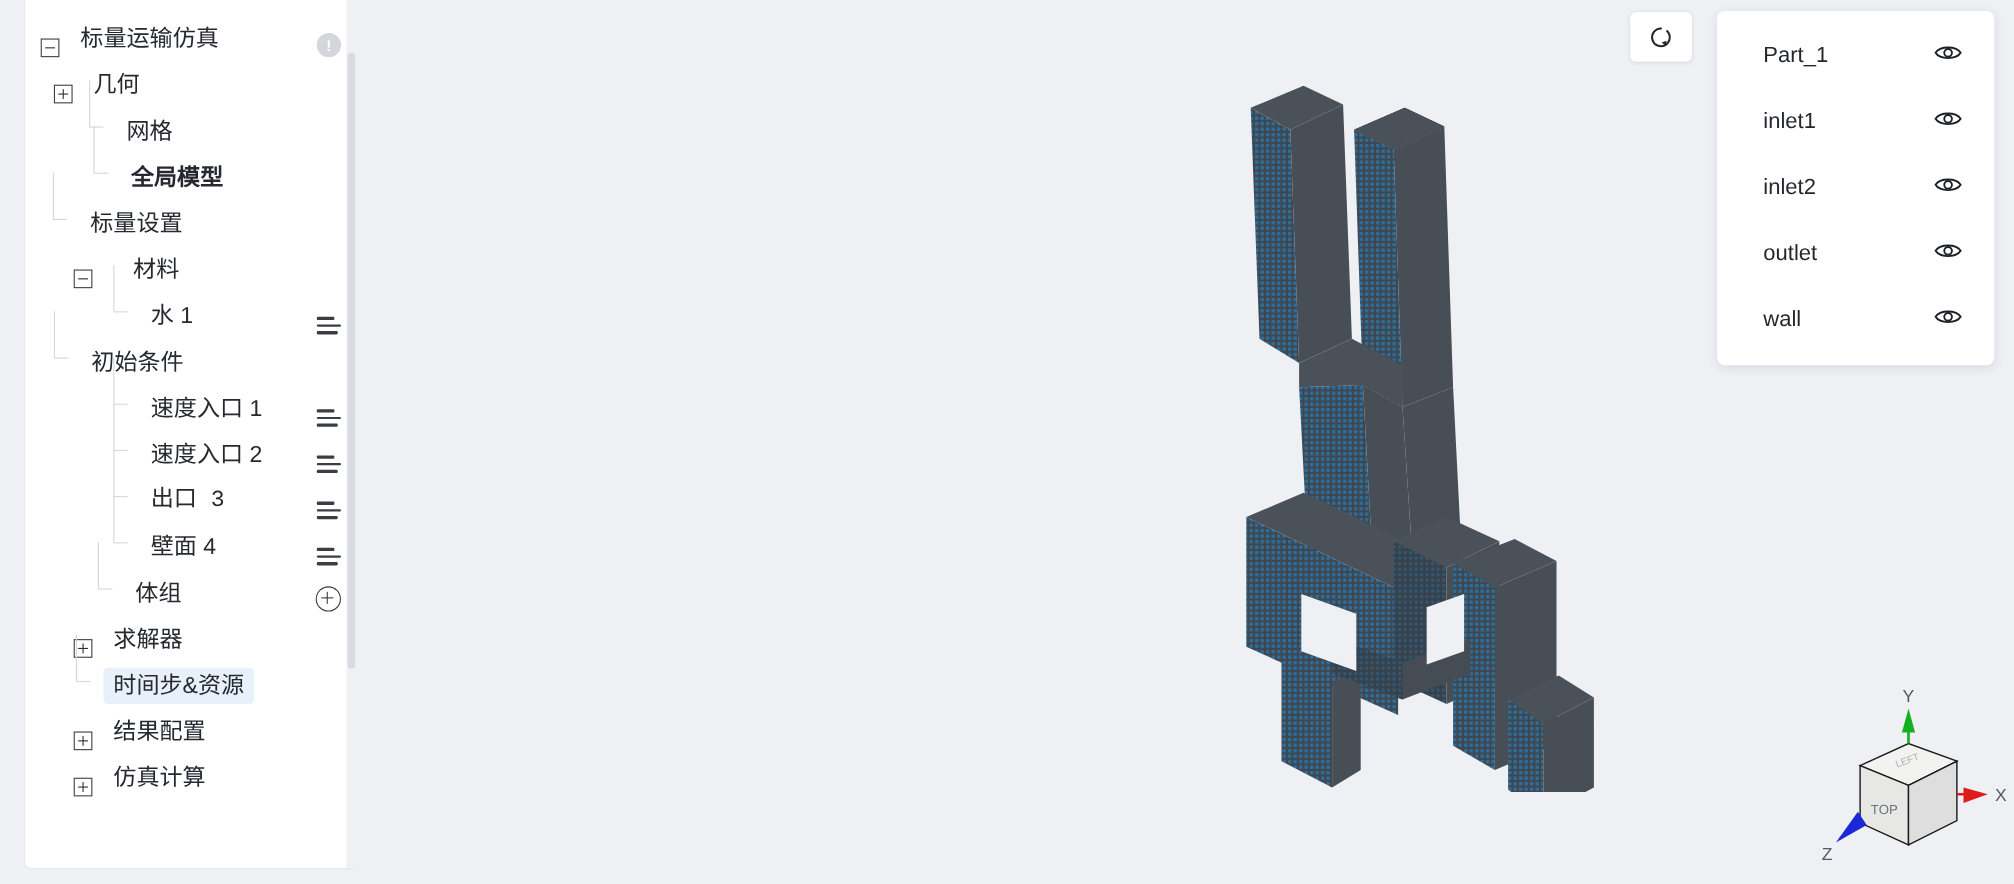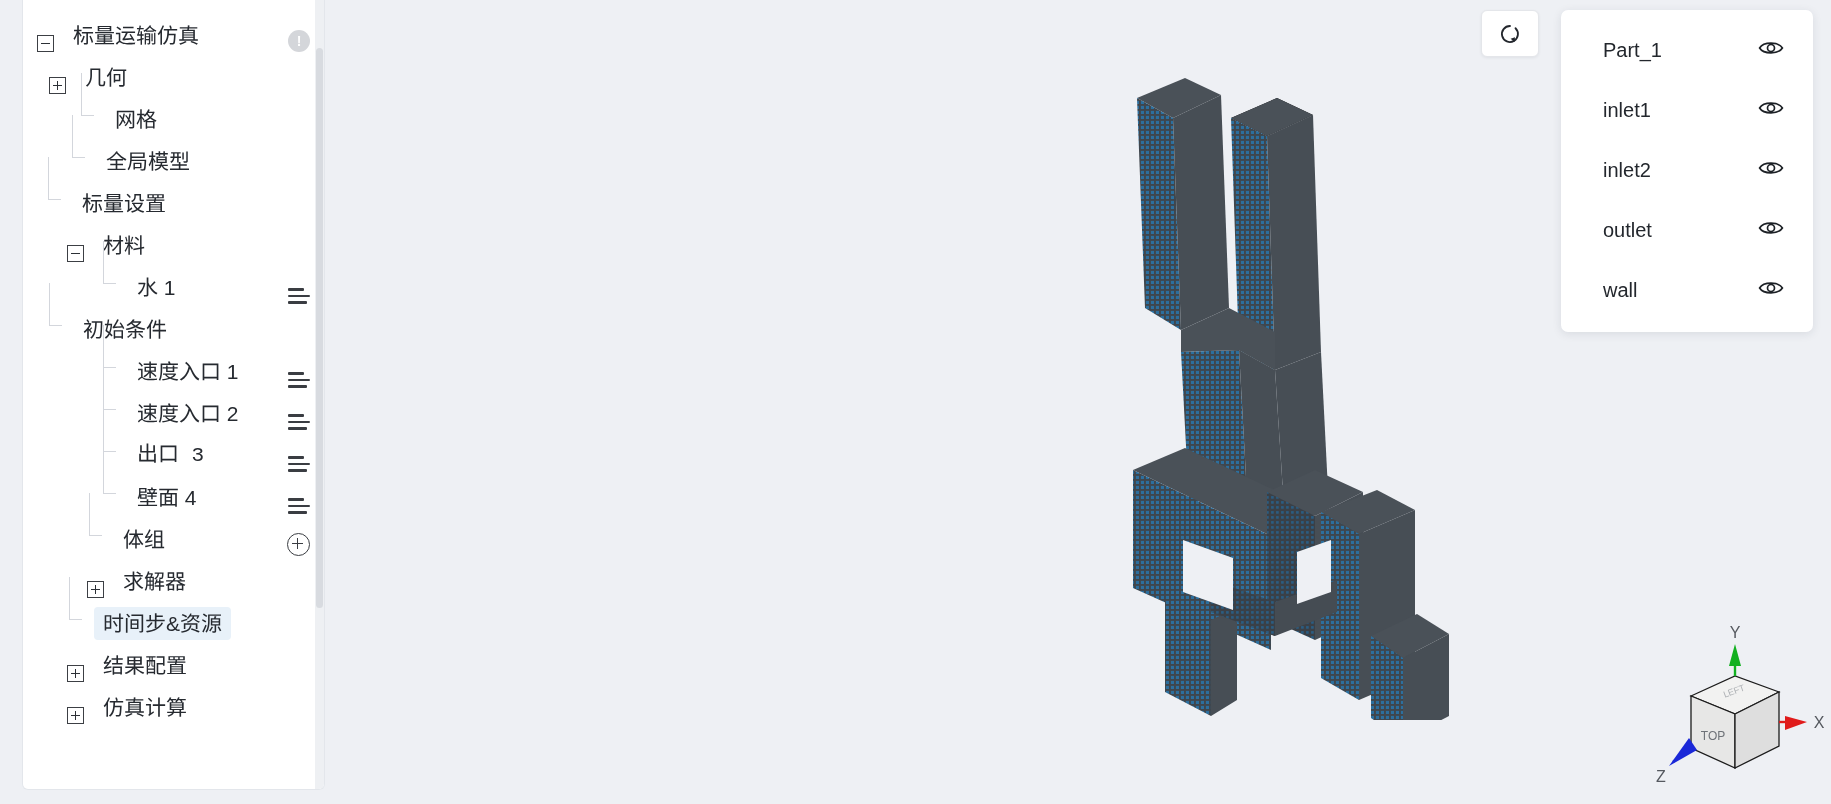--- a/index.html
+++ b/index.html
@@ -147,29 +147,29 @@
           </span>
         </div>
         <div class="node" style="padding-left: 26px;">
           <span class="toggle plus"></span>
           <span class="lbl">几何</span>
         </div>
         <div class="node" style="padding-left: 44px; margin-left: 12px;">
           <span class="elbow"></span>
           <span class="lbl">网格</span>
         </div>
-        <div class="node" style="padding-left: 47px;">
+        <div class="node" style="padding-left: 60px; font-weight: bold;">
           <span class="elbow"></span>
           <span class="lbl">全局模型</span>
         </div>
         <div class="node" style="padding-left: 23px;">
           <span class="elbow"></span>
           <span class="lbl">标量设置</span>
         </div>
-        <div class="node" style="padding-left: 44px;">
+        <div class="node" style="padding-left: 44px; gap: 18px;">
           <span class="toggle"></span>
           <span class="lbl">材料</span>
         </div>
         <div class="node" style="padding-left: 78px;">
           <span class="elbow"></span>
           <span class="lbl">水 1</span>
           <span class="right">
             <span class="icon-list">
               <i></i>
               <i></i>
@@ -225,21 +225,21 @@
             </span>
           </span>
         </div>
         <div class="node" style="padding-left: 64px;">
           <span class="elbow"></span>
           <span class="lbl">体组</span>
           <span class="right">
             <span class="icon-plus"></span>
           </span>
         </div>
-        <div class="node" style="padding-left: 64px;">
+        <div class="node" style="padding-left: 44px;">
           <span class="toggle plus"></span>
           <span class="lbl">求解器</span>
         </div>
         <div class="node selected" style="padding-left: 44px;">
           <span class="elbow"></span>
           <span class="lbl">时间步&amp;资源</span>
         </div>
         <div class="node" style="padding-left: 44px;">
           <span class="toggle plus"></span>
           <span class="lbl">结果配置</span>

